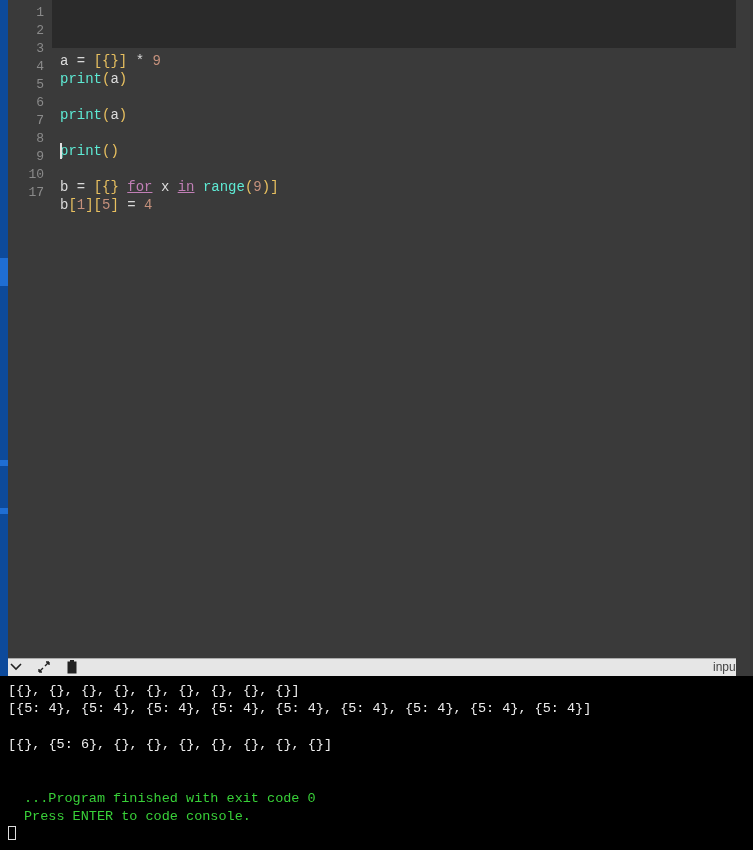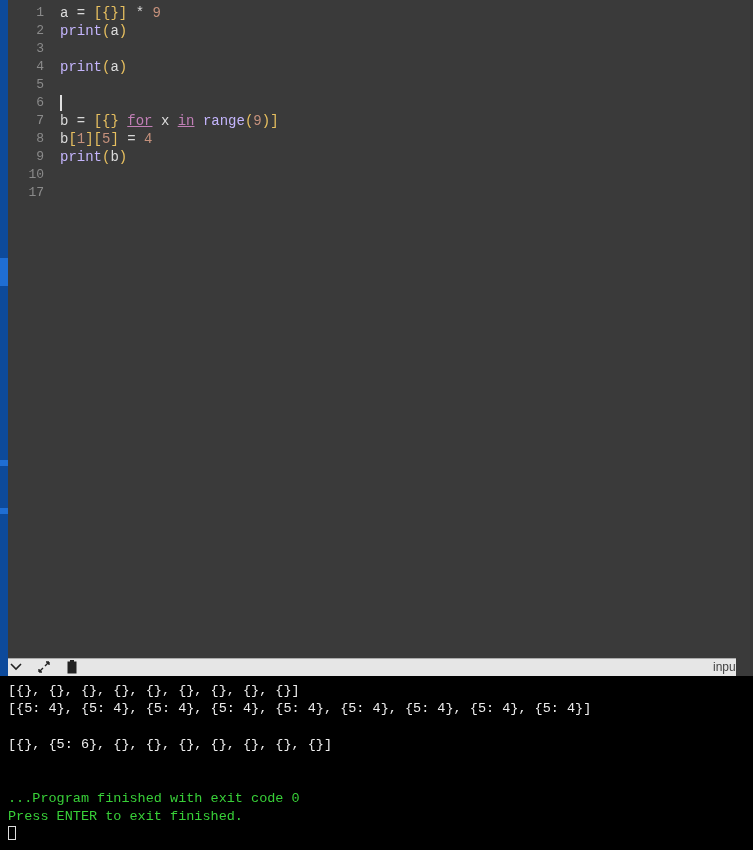--- a/index.html
+++ b/index.html
@@ -36,34 +36,35 @@
     text-align: right;
     user-select: none;
   }
   .gutter div { padding: 0 8px; height: 18px; line-height: 18px; font-size: 13px; }
   .code {
     flex: 1;
     padding-top: 4px;
     background: #3a3a3a;
     color: #d8d8d8;
     position: relative;
+    margin-top: 48px;
   }
   .line { height: 18px; line-height: 18px; padding-left: 8px; white-space: pre; }
   .cursor {
     position: absolute;
     left: 8px;
     width: 1.5px; height: 16px;
     background: #e0e0e0;
   }
   
   .tk-var   { color: #dcdcdc; }
   .tk-op    { color: #d8d8d8; }
   .tk-punc  { color: #e8c060; }
   .tk-num   { color: #c5917c; }
-  .tk-func  { color: #c4b5fd; }
+  .tk-func  { color: #5eead4; }
   .tk-kw    { color: #c17fb6; text-decoration: underline; }
 
   
   .divider {
     height: 20px;
     background: #e6e6e6;
     border-top: 1px solid #aaa;
     display: flex; align-items: center;
     padding: 0 8px;
     gap: 12px;
@@ -87,21 +88,21 @@
   .console {
     flex: 1;
     background: #000;
     color: #ededed;
     padding: 6px 8px;
     font-size: 13.5px;
     line-height: 18px;
     white-space: pre;
     position: relative;
   }
-  .console .green { color: #38d038; }
+  .console .green { color: #38d038; margin-left: 16px; }
   .console .ccur {
     display: inline-block;
     width: 8px; height: 14px;
     border: 1px solid #ddd;
     vertical-align: -2px;
   }
 </style>
 </head>
 <body>
 
@@ -126,24 +127,24 @@
         <div>9</div>
         <div>10</div>
         <div>17</div>
       </div>
     <div class="code" id="code">
         <div class="line"><span class="tk-var">a</span><span class="tk-op"> </span><span class="tk-op">=</span><span class="tk-op"> </span><span class="tk-punc">[{}]</span><span class="tk-op"> </span><span class="tk-op">*</span><span class="tk-op"> </span><span class="tk-num">9</span></div>
         <div class="line"><span class="tk-func">print</span><span class="tk-punc">(</span><span class="tk-var">a</span><span class="tk-punc">)</span></div>
         <div class="line"></div>
         <div class="line"><span class="tk-func">print</span><span class="tk-punc">(</span><span class="tk-var">a</span><span class="tk-punc">)</span></div>
         <div class="line"></div>
+        <div class="line"><span class="tk-func">print</span><span class="tk-punc">()</span></div>
         <div class="line"></div>
         <div class="line"><span class="tk-var">b</span><span class="tk-op"> </span><span class="tk-op">=</span><span class="tk-op"> </span><span class="tk-punc">[{}</span><span class="tk-op"> </span><span class="tk-kw">for</span><span class="tk-op"> </span><span class="tk-var">x</span><span class="tk-op"> </span><span class="tk-kw">in</span><span class="tk-op"> </span><span class="tk-func">range</span><span class="tk-punc">(</span><span class="tk-num">9</span><span class="tk-punc">)]</span></div>
         <div class="line"><span class="tk-var">b</span><span class="tk-punc">[</span><span class="tk-num">1</span><span class="tk-punc">][</span><span class="tk-num">5</span><span class="tk-punc">]</span><span class="tk-op"> </span><span class="tk-op">=</span><span class="tk-op"> </span><span class="tk-num">4</span></div>
-        <div class="line"><span class="tk-func">print</span><span class="tk-punc">(</span><span class="tk-var">b</span><span class="tk-punc">)</span></div>
         <div class="cursor" style="top: 95px;"></div>
       </div>
     <div class="scroll-up"></div>
   </div>
 
   <div class="divider">
     <span class="iconbtn">
       <svg width="12" height="12" viewBox="0 0 12 12">
           <path d="M1 3 L6 8 L11 3" stroke="#222" stroke-width="1.6" fill="none"></path>
         </svg>
@@ -163,16 +164,16 @@
     <span class="input-label">input</span>
   </div>
 
   <div class="console"><span>[{}, {}, {}, {}, {}, {}, {}, {}, {}]</span>
 <span>[{5: 4}, {5: 4}, {5: 4}, {5: 4}, {5: 4}, {5: 4}, {5: 4}, {5: 4}, {5: 4}]</span>
 <span></span>
 <span>[{}, {5: 6}, {}, {}, {}, {}, {}, {}, {}]</span>
 <span></span>
 <span></span>
 <span class="green">...Program finished with exit code 0</span>
-<span class="green">Press ENTER to exit finished.</span>
+<span class="green">Press ENTER to code console.</span>
 <span class="ccur"></span></div>
 
 </div>
 
 </body></html>

